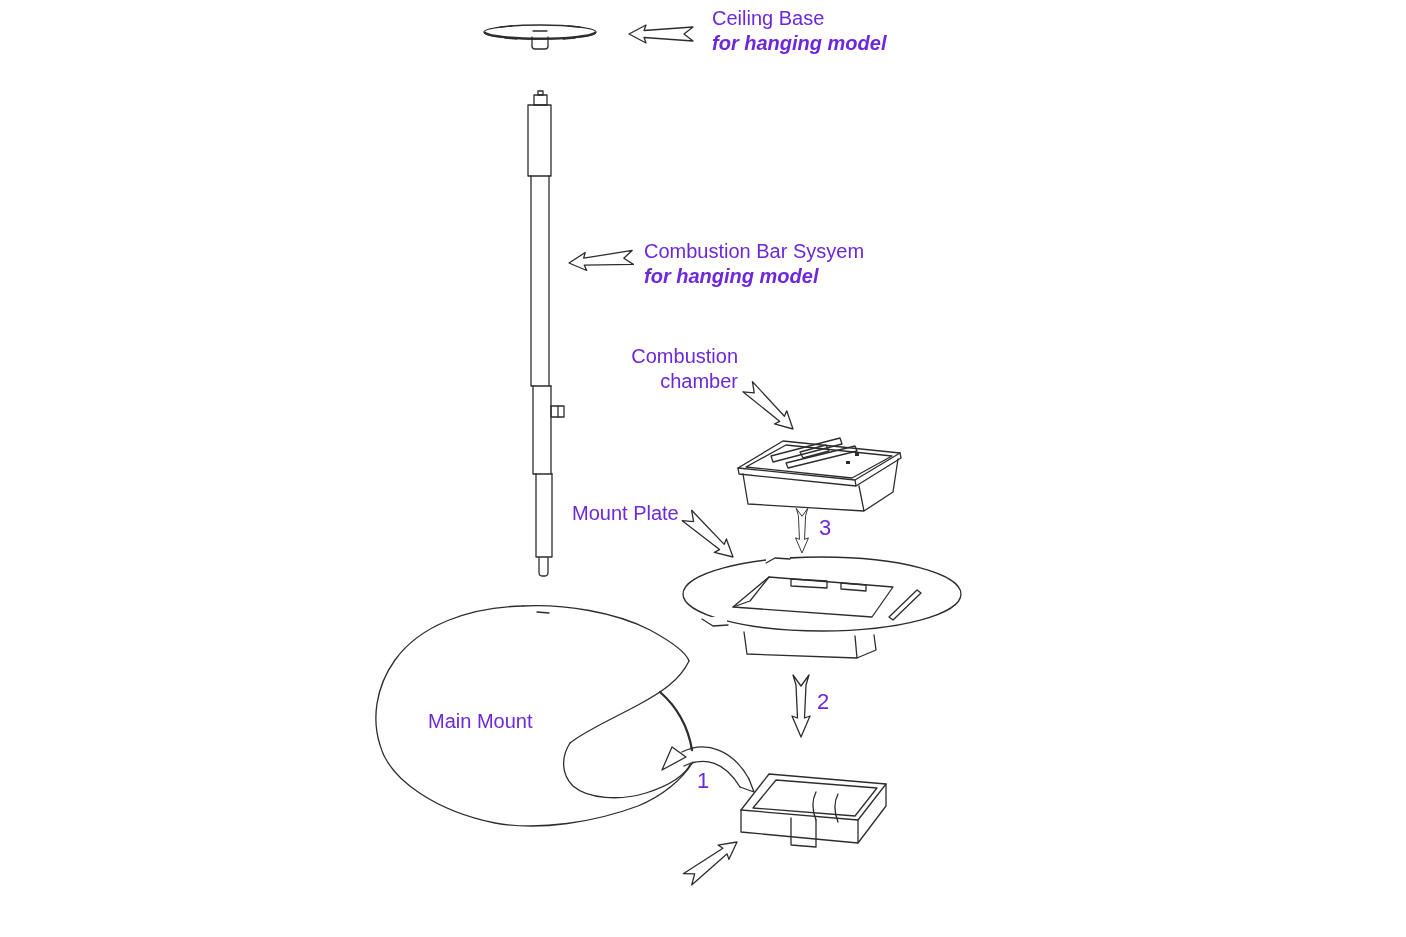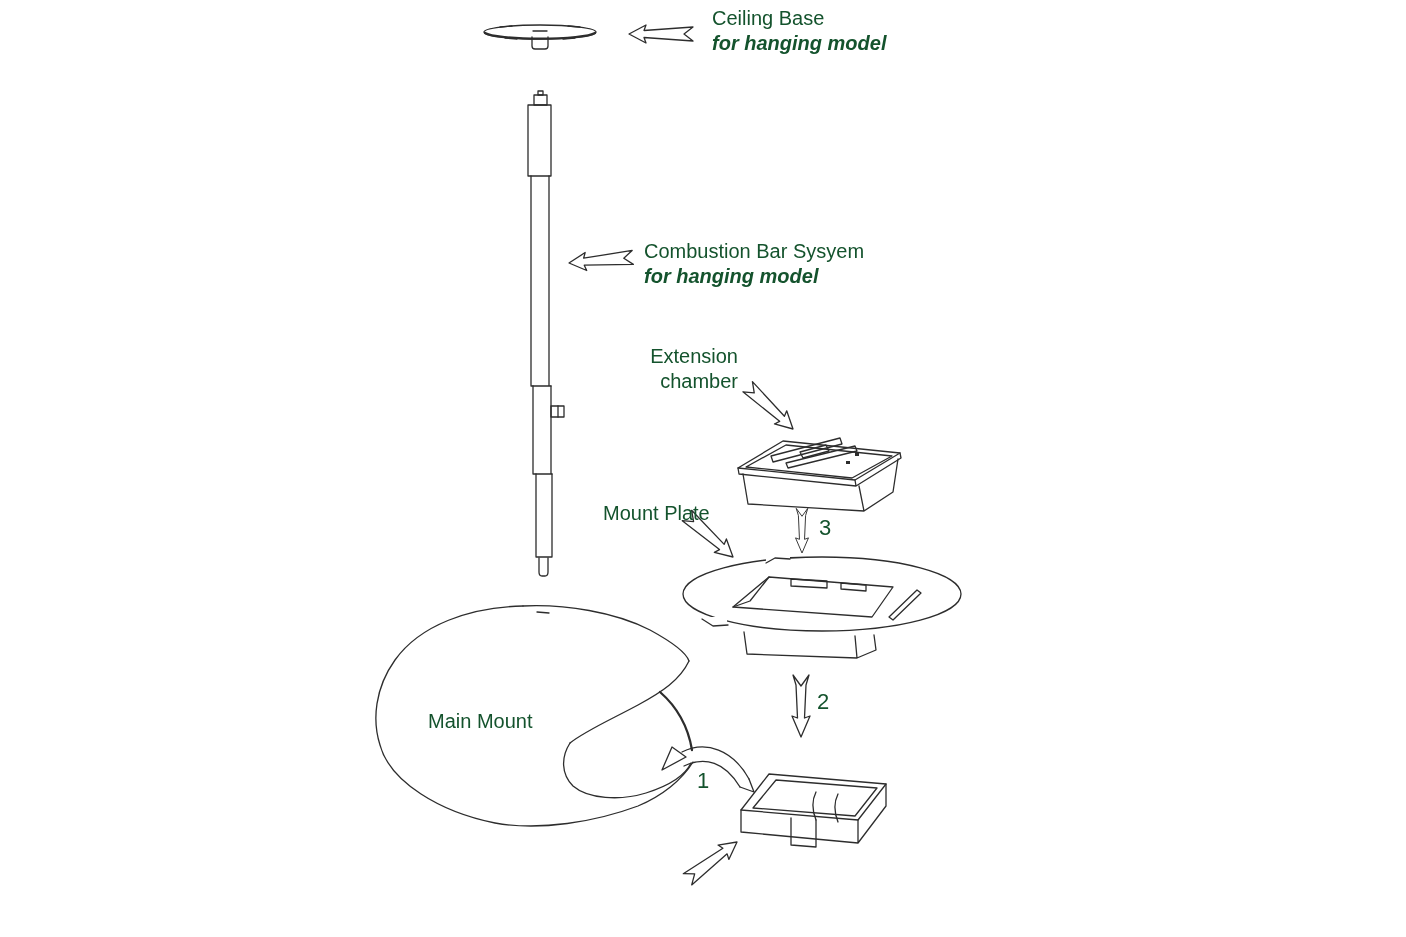--- a/index.html
+++ b/index.html
@@ -1,18 +1,18 @@
 <!DOCTYPE html>
 <html><head>
 <meta charset="utf-8">
 <style>
   html,body{margin:0;padding:0;background:#fff;}
   #stage{
     position:relative;width:1406px;height:937px;background:#ffffff;
-    font-family:"Liberation Sans", sans-serif;color:#14532d;overflow:hidden;
+    font-family:"Liberation Sans", sans-serif;color:#6d28d9;overflow:hidden;
   }
   svg{position:absolute;left:0;top:0;}
   .ln{stroke:#2d2d2d;fill:none;stroke-width:1.3;stroke-linejoin:round;stroke-linecap:round;}
   .bold{stroke-width:2.3;}
   .arrow{stroke:#2d2d2d;fill:#ffffff;stroke-width:1.3;stroke-linejoin:round;}
   .dot{fill:#2d2d2d;stroke:none;}
   .mask{fill:#ffffff;stroke:none;}
   .label{position:absolute;font-size:20px;line-height:25px;white-space:nowrap;}
   .label .sub{font-style:italic;font-weight:bold;}
   .stepnum{position:absolute;font-size:22px;}
@@ -126,25 +126,25 @@
     <div>Ceiling Base</div>
     <div class="sub">for hanging model</div>
   </div>
 
   <div class="label" style="left:644px;top:239px;">
     <div>Combustion Bar Sysyem</div>
     <div class="sub">for hanging model</div>
   </div>
 
   <div class="label" style="left:628px;top:344px;width:110px;text-align:right;">
-    <div>Extension</div>
+    <div>Combustion</div>
     <div>chamber</div>
   </div>
 
-  <div class="label" style="left:572px;top:501px;margin-left:31px;">Mount Plate</div>
+  <div class="label" style="left:572px;top:501px;">Mount Plate</div>
 
   <div class="label" style="left:428px;top:709px;">Main Mount</div>
 
 
   <div class="stepnum" style="left:819px;top:515px;">3</div>
   <div class="stepnum" style="left:817px;top:689px;">2</div>
   <div class="stepnum" style="left:697px;top:768px;">1</div>
 
 </div>
 

